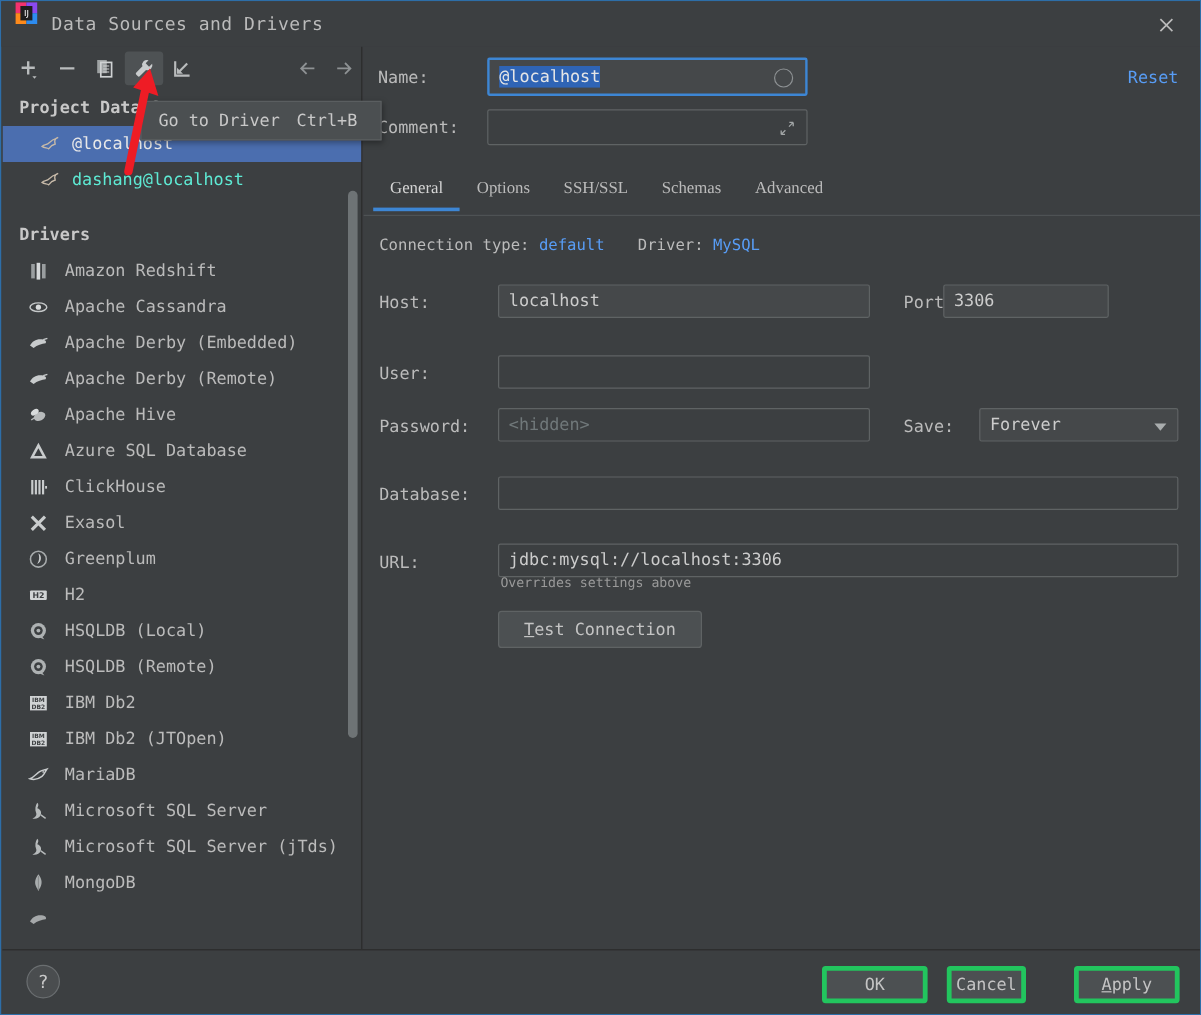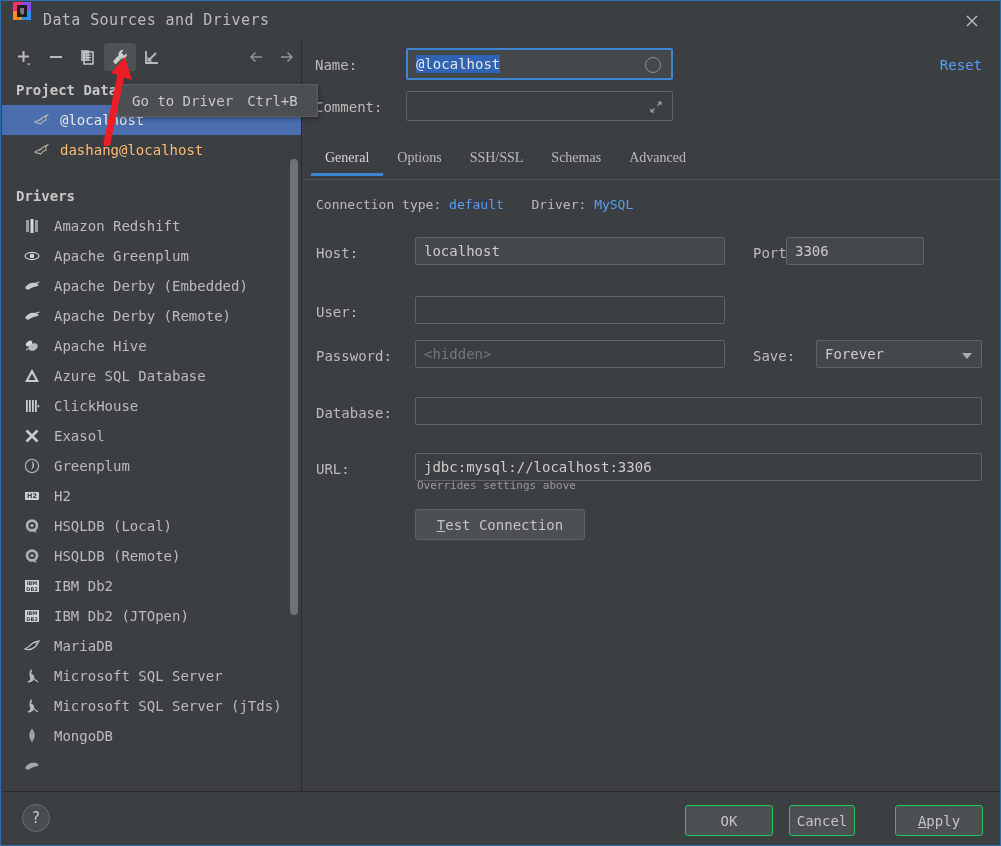--- a/index.html
+++ b/index.html
@@ -71,21 +71,21 @@
     position: absolute; left: 0; top: 36px; width: 300px; height: 716px;
     overflow: hidden;
   }
   .tree-header {
     height: 30px; display: flex; align-items: center;
     color: #c8c8c8; font-size: 14px; font-weight: bold;
     padding-left: 14px; font-family: "DejaVu Sans Mono", monospace;
   }
   .tree-row {
     height: 30px; display: flex; align-items: center;
-    padding-left: 30px; color: #fdba74; font-size: 14px;
+    padding-left: 30px; color: #5eead4; font-size: 14px;
     font-family: "DejaVu Sans Mono", monospace;
     cursor: pointer; gap: 10px;
   }
   .tree-row.selected { background: #4b6eaf; color: #e8e8e8; }
   .tree-row .ico { width: 18px; height: 18px; flex: none; display:flex; align-items:center; justify-content:center; }
   .tree-row .lbl { white-space: nowrap; }
   .drv-row {
     height: 30px; display: flex; align-items: center;
     padding-left: 20px; color: #bbbbbb; font-size: 14px;
     font-family: "DejaVu Sans Mono", monospace;
@@ -215,21 +215,21 @@
     background: #3c3f41; border-top: 1px solid #2b2b2b;
   }
   #help-btn {
     position: absolute; left: 20px; top: 12px; width: 28px; height: 28px;
     border-radius: 50%; background: #4a4d4f; border: 1px solid #6a6e70;
     color: #c8c8c8; font-size: 15px; display: flex; align-items: center;
     justify-content: center; cursor: pointer; font-family: "DejaVu Sans", sans-serif;
   }
   .dlg-btn {
     position: absolute; top: 13px; height: 31px;
-    background: #4c5052; border: 1px solid #22c55e; border-radius: 3px;
+    background: #4c5052; border: 4px solid #22c55e; border-radius: 3px;
     color: #c4c4c4; font-size: 14px; display: flex; align-items: center;
     justify-content: center; cursor: pointer;
     font-family: "DejaVu Sans Mono", monospace;
   }
   #ok-btn { left: 683px; width: 88px; }
   #cancel-btn { left: 787px; width: 66px; }
   #apply-btn { left: 893px; width: 88px; }
   .dlg-btn u { text-decoration: underline; }
 
   
@@ -351,21 +351,21 @@
         <span class="lbl">Amazon Redshift</span>
       </div>
 
       <div class="drv-row">
         <span class="ico">
           <svg width="18" height="18" viewBox="0 0 18 18">
             <ellipse cx="9" cy="9" rx="7" ry="3.6" fill="#3c3f41" stroke="#c4c7c8" stroke-width="1.2"></ellipse>
             <circle cx="9" cy="9" r="2.2" fill="#d8dbdc"></circle>
           </svg>
         </span>
-        <span class="lbl">Apache Greenplum</span>
+        <span class="lbl">Apache Cassandra</span>
       </div>
 
       <div class="drv-row">
         <span class="ico">
           <svg width="18" height="18" viewBox="0 0 18 18">
             <path d="M2 11 C4 7 8 5 13 6 C15 6.5 16 8 15 9 C12 9.5 8 10.5 5 13 Z" fill="#c8cbcc"></path>
             <path d="M13 6 L16.5 5" stroke="#c8cbcc" stroke-width="1.2"></path>
           </svg>
         </span>
         <span class="lbl">Apache Derby (Embedded)</span>

